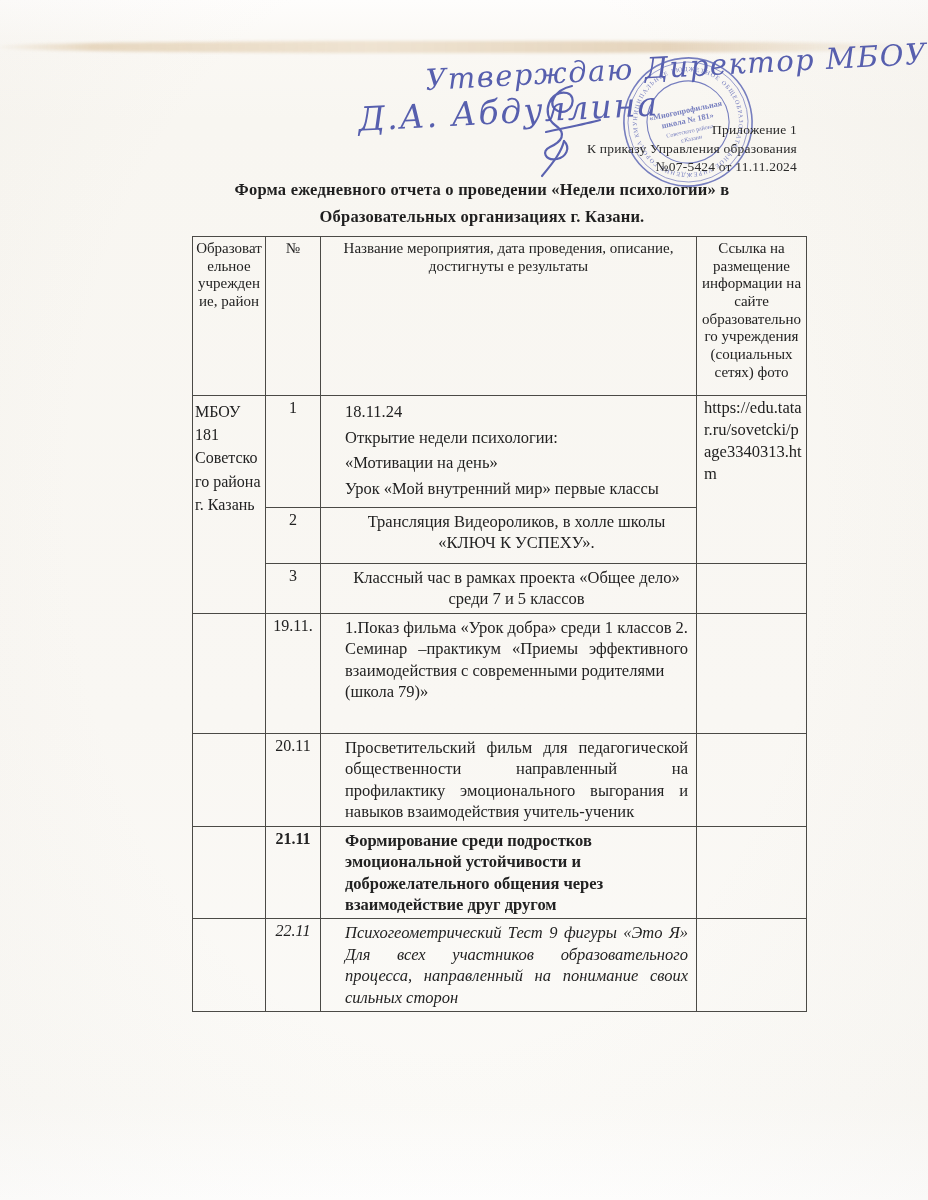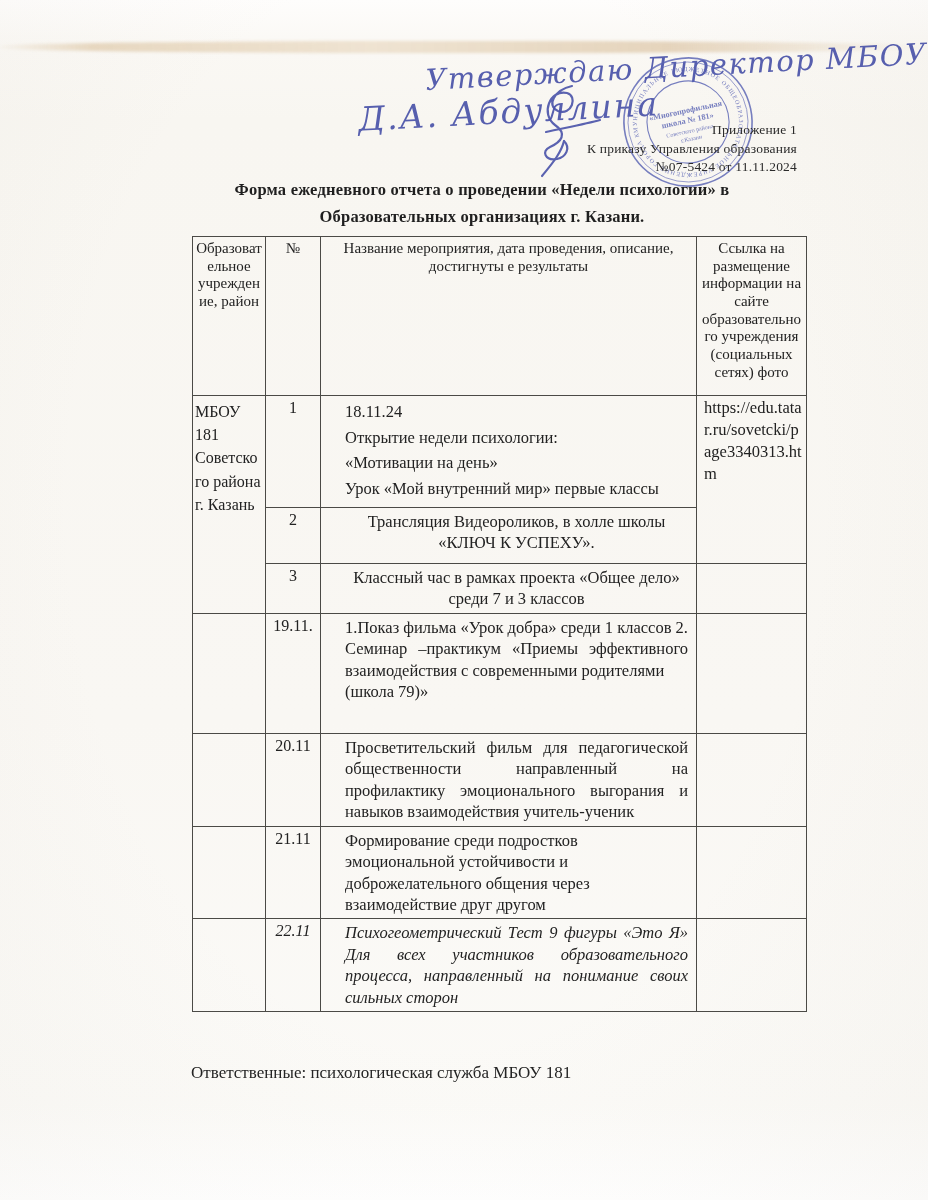--- a/index.html
+++ b/index.html
@@ -47,21 +47,21 @@
   table.report col.c3{width:376px;} table.report col.c4{width:110px;}
   table.report th, table.report td{
     border:1px solid #4b4a46; vertical-align:top; overflow:hidden;
   }
   table.report th{
     font-weight:normal; font-size:15px; line-height:1.18; padding:3px 3px;
     text-align:center; overflow-wrap:anywhere;
   }
   tr.r-head{height:159px;}
   tr.r1{height:112px;} tr.r2{height:56px;} tr.r3{height:44px;}
-  tr.r4{height:120px;} tr.r5{height:88px;} tr.r6{height:87px;} tr.r7{height:85px;font-style:italic;}
+  tr.r4{height:120px;} tr.r5{height:88px;} tr.r6{height:87px;font-weight:bold;} tr.r7{height:85px;font-style:italic;}
   td.org{
     font-size:16px; line-height:1.45; text-align:left; padding:4px 2px;
     overflow-wrap:anywhere;
   }
   td.num{font-size:16px; text-align:center; padding-top:3px;}
   td.content{
     font-size:16.5px; line-height:1.3; padding:3px 8px 3px 24px;
     white-space:pre-line;
   }
   tr.r1 td.content{line-height:1.55;}
@@ -145,21 +145,21 @@
  «Мотивации на день»
 Урок «Мой внутренний мир» первые классы</td>
         <td class="link" rowspan="2">https://edu.tatar.ru/sovetcki/page3340313.htm</td>
       </tr>
       <tr class="r2">
         <td class="num">2</td>
         <td class="content center">Трансляция Видеороликов, в холле школы «КЛЮЧ К УСПЕХУ».</td>
       </tr>
       <tr class="r3">
         <td class="num">3</td>
-        <td class="content center">Классный час в рамках проекта «Общее дело» среди 7 и 3 классов</td>
+        <td class="content center">Классный час в рамках проекта «Общее дело» среди 7 и 5 классов</td>
         <td class="link"></td>
       </tr>
       <tr class="r4">
         <td class="org"></td>
         <td class="num">19.11.</td>
         <td class="content justify">1.Показ фильма «Урок добра» среди 1 классов 2. Семинар –практикум «Приемы эффективного взаимодействия с современными родителями
  (школа 79)»</td>
         <td class="link"></td>
       </tr>
       <tr class="r5">
@@ -179,15 +179,14 @@
       </tr>
       <tr class="r7">
         <td class="org"></td>
         <td class="num">22.11</td>
         <td class="content justify">Психогеометрический Тест 9 фигуры «Это Я» Для всех участников образовательного процесса, направленный на понимание своих сильных сторон</td>
         <td class="link"></td>
       </tr>
     </tbody>
   </table>
 
-  <div class="footer-line">Ответственные: психологическая служба МБОУ 181</div>
 
 </div>
 
 </body></html>

